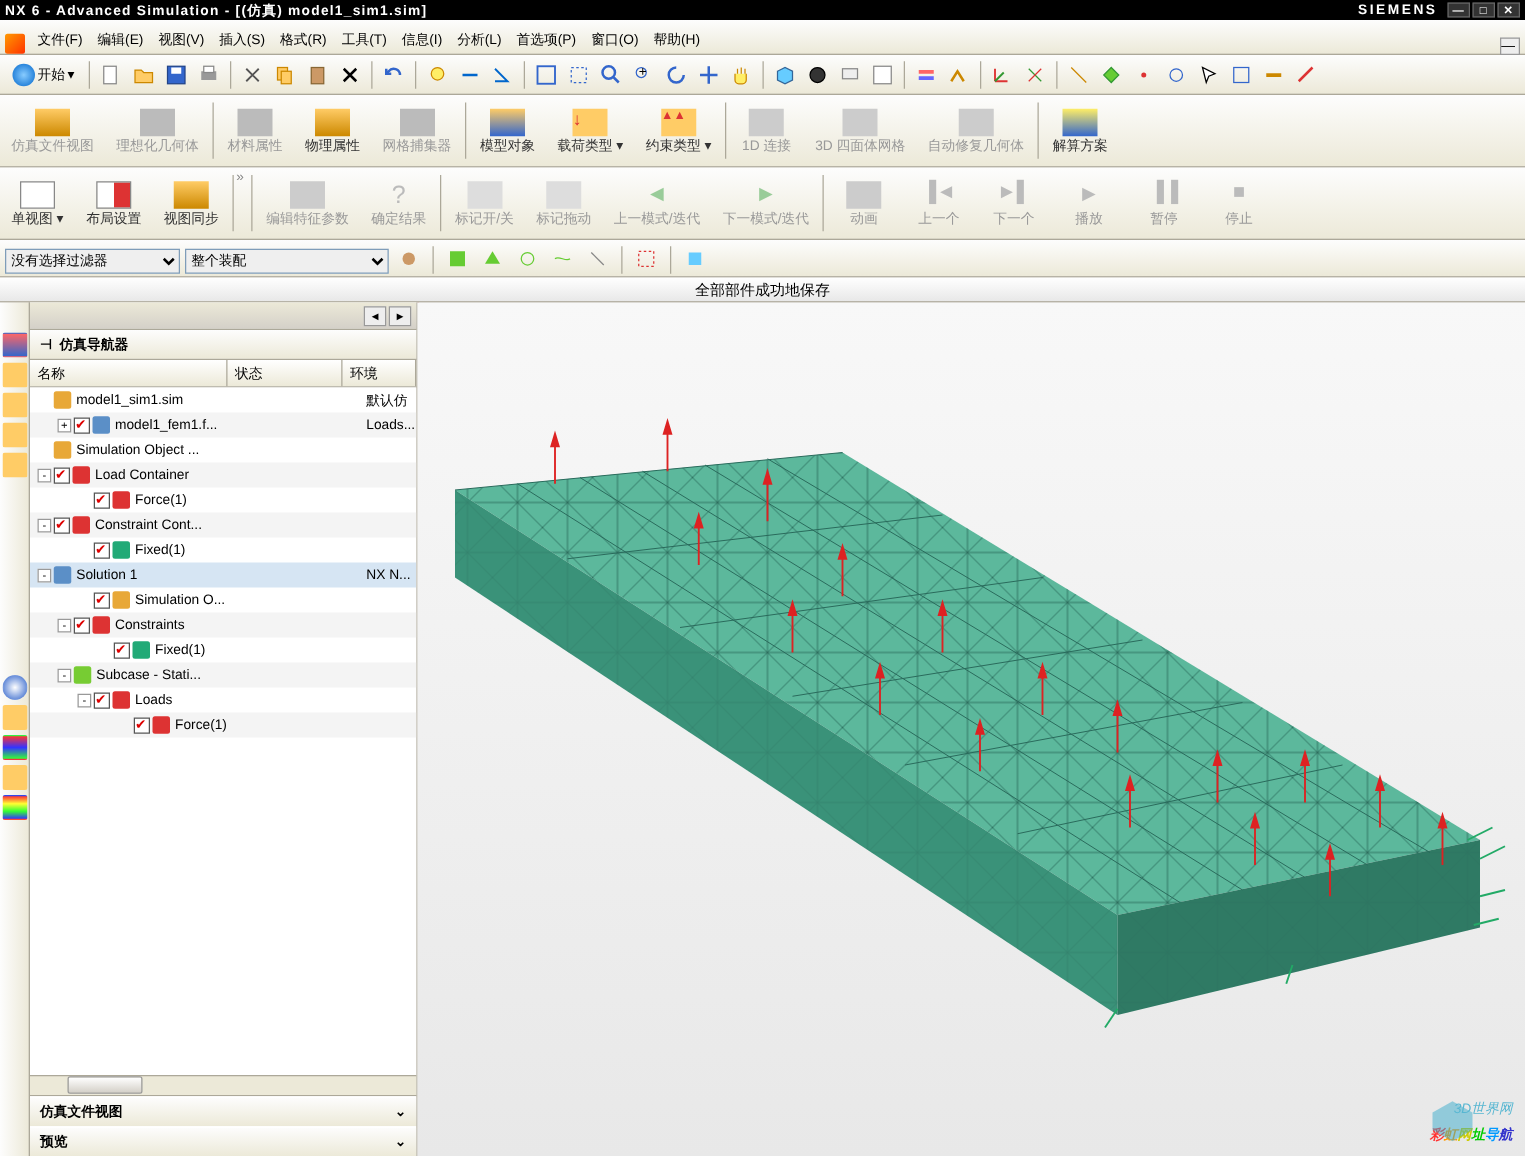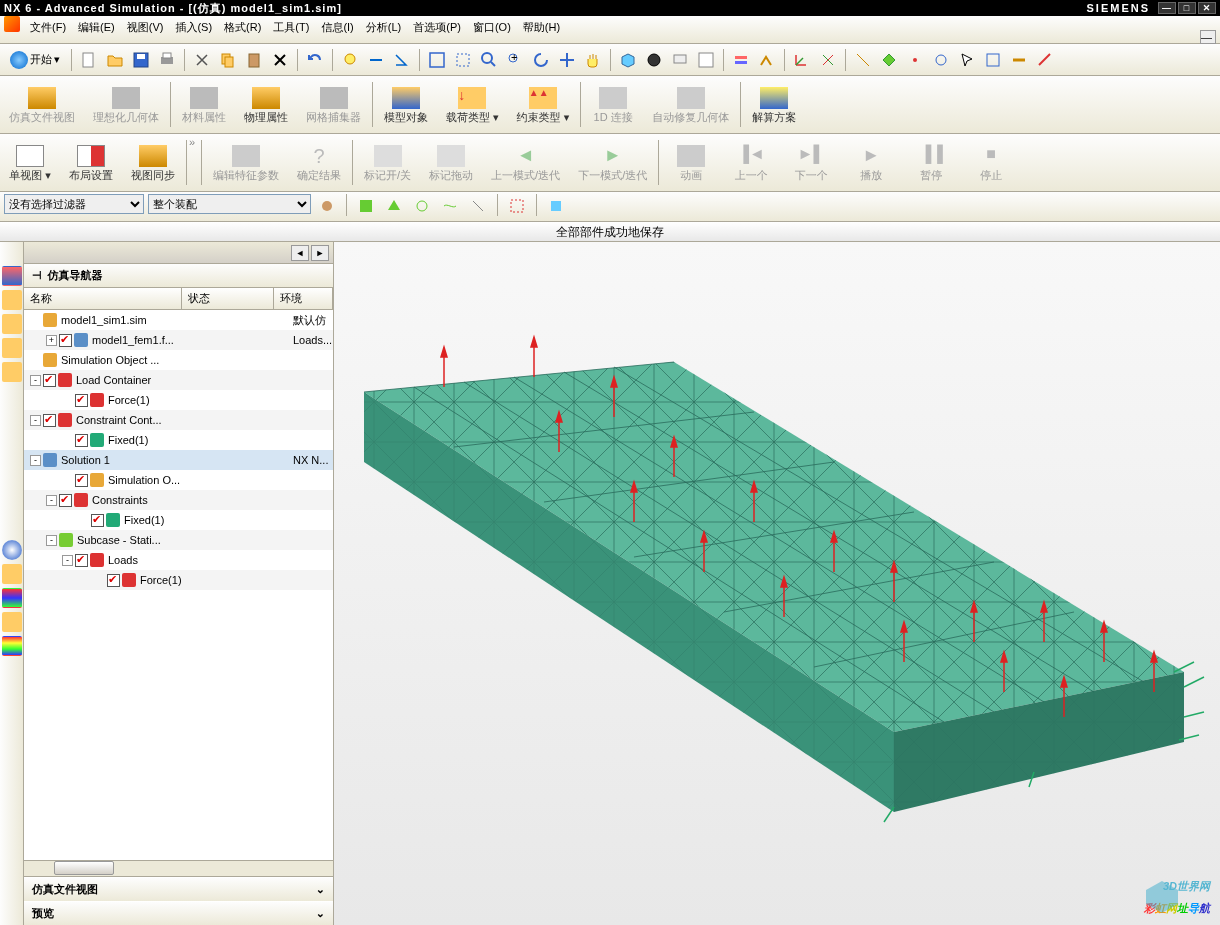--- a/index.html
+++ b/index.html
@@ -2,34 +2,34 @@
 <html><head>
 <meta charset="utf-8">
 <style>
 *{box-sizing:border-box;margin:0;padding:0;font-family:"Microsoft YaHei",Tahoma,sans-serif;font-size:11px;user-select:none}
 body{width:1220px;height:925px;background:#d4d0c8;overflow:hidden;position:relative}
 .titlebar{background:#000;color:#fff;height:16px;display:flex;align-items:center;padding:0 4px;font-weight:bold;letter-spacing:1px}
 .titlebar .spacer{flex:1}
 .titlebar .brand{font-weight:bold;letter-spacing:2px}
 .titlebar .winbtns{display:flex;gap:2px;margin-left:8px}
 .titlebar .winbtns div{width:18px;height:12px;background:#333;border:1px solid #666;display:flex;align-items:center;justify-content:center;font-size:9px;color:#fff}
-.menubar{background:linear-gradient(#fdfdfd,#ece9d8);height:28px;display:flex;align-items:flex-start;padding:0 4px;border-bottom:1px solid #aca899}
+.menubar{background:linear-gradient(#fdfdfd,#ece9d8);height:28px;display:flex;align-items:flex-end;padding:0 4px;border-bottom:1px solid #aca899}
 .menubar .appicon{width:16px;height:16px;background:linear-gradient(135deg,#f90,#f30);border-radius:2px;margin-right:4px}
 .menubar .mitem{padding:4px 6px;cursor:default;color:#000}
 .toolbar{background:linear-gradient(#fdfdfd,#ece9d8);border-bottom:1px solid #aca899;display:flex;align-items:center;padding:2px 4px;gap:2px;min-height:32px}
 .tbtn{width:24px;height:24px;border:1px solid transparent;border-radius:3px;display:flex;align-items:center;justify-content:center;cursor:pointer}
 .tsep{width:1px;height:22px;background:#aca899;margin:0 3px}
 .ribbon{background:linear-gradient(#fdfdfd,#ece9d8);border-bottom:1px solid #aca899;display:flex;padding:2px 0}
 .rbtn{display:flex;flex-direction:column;align-items:center;justify-content:center;padding:4px 8px;min-width:60px;cursor:pointer;border:1px solid transparent;border-radius:3px}
 .rbtn.disabled{color:#999}
 .rbtn .ricon{width:28px;height:22px;margin-bottom:2px}
 .rbtn .rlabel{font-size:11px;text-align:center;line-height:12px;color:#333}
 .rbtn.disabled .rlabel{color:#999}
 .rsep{width:1px;background:#aca899;margin:4px 2px}
-.filterbar{background:linear-gradient(#fdfdfd,#ece9d8);border-bottom:1px solid #aca899;display:flex;align-items:flex-start;padding:2px 4px;height:30px;gap:4px}
+.filterbar{background:linear-gradient(#fdfdfd,#ece9d8);border-bottom:1px solid #aca899;display:flex;align-items:flex-end;padding:2px 4px;height:30px;gap:4px}
 .filterbar select{height:20px;font-size:11px;border:1px solid #7f9db9}
 .statusmsg{background:linear-gradient(#fff,#e8e8e8);text-align:center;height:20px;line-height:20px;border-bottom:1px solid #aca899;font-size:12px}
 .mainarea{display:flex;height:calc(925px - 16px - 28px - 32px - 58px - 58px - 30px - 20px);position:relative}
 .leftstrip{width:24px;background:linear-gradient(90deg,#fdfdfd,#ece9d8);border-right:1px solid #aca899;display:flex;flex-direction:column;gap:4px;padding-top:24px}
 .leftstrip .lsbtn{width:20px;height:20px;margin:0 auto;border:1px solid transparent;border-radius:2px;background:#ddd}
 .navpanel{width:310px;background:#fff;border-right:1px solid #aca899;display:flex;flex-direction:column}
 .navtabs{height:22px;background:linear-gradient(#ece9d8,#d4d0c8);display:flex;align-items:center;justify-content:flex-end;padding:0 4px;gap:2px;border-bottom:1px solid #aca899}
 .navtabs .navscroll{width:18px;height:16px;background:#eee;border:1px solid #999;display:flex;align-items:center;justify-content:center;font-size:9px}
 .navheader{background:linear-gradient(#fdfdfd,#ece9d8);height:24px;display:flex;align-items:center;padding:0 8px;border-bottom:1px solid #aca899;font-weight:bold}
 .navheader .pin{margin-right:6px}
@@ -47,21 +47,21 @@
 .trow .tlabel{flex:1;font-size:11px;color:#000}
 .trow .tstatus{width:90px;font-size:11px;padding-left:4px}
 .trow .tenv{width:40px;font-size:11px}
 .navfooter{border-top:1px solid #aca899}
 .navfoot{background:linear-gradient(#fdfdfd,#ece9d8);height:24px;display:flex;align-items:center;padding:0 8px;border-top:1px solid #fff;font-weight:bold;justify-content:space-between}
 .viewport{flex:1;background:linear-gradient(#f8f8f8,#e8e8e8);position:relative;overflow:hidden}
 .viewport svg{position:absolute;top:0;left:0}
 .hscroll{height:16px;background:#ece9d8;border-top:1px solid #aca899;display:flex}
 .hscroll .thumb{width:60px;height:14px;background:linear-gradient(#fff,#d4d0c8);border:1px solid #999;border-radius:2px;margin-left:30px}
 .watermark{position:absolute;right:10px;bottom:8px;display:flex;flex-direction:column;align-items:flex-end}
-.watermark .w1{color:#3ac;font-size:26px;font-weight:bold;font-style:italic;opacity:.8;display:flex;align-items:center}
+.watermark .w1{color:#3ac;font-size:26px;font-weight:normal;font-style:italic;opacity:.8;display:flex;align-items:center}
 .watermark .w2{color:#0a0;font-size:20px;font-weight:bold;font-style:italic}
 .watermark .w2 span:nth-child(1){color:#f33}.watermark .w2 span:nth-child(2){color:#f90}.watermark .w2 span:nth-child(3){color:#cc0}.watermark .w2 span:nth-child(4){color:#0c0}.watermark .w2 span:nth-child(5){color:#09f}.watermark .w2 span:nth-child(6){color:#33c}.watermark .w2 span:nth-child(7){color:#c3c}
 .startbtn{display:flex;align-items:center;gap:2px;padding:2px 6px}
 .startbtn .globe{width:18px;height:18px;border-radius:50%;background:radial-gradient(#8cf,#06c)}
 svg.ic{width:18px;height:18px}
 .minbtn{position:absolute;top:30px;right:4px;width:16px;height:14px;background:#eee;border:1px solid #999}
 </style>
 </head>
 <body>
 
@@ -329,20 +329,24 @@
   <div class="rbtn">
       <div class="ricon" style="background:#fc6;position:relative">
         <span style="position:absolute;color:#d33;font-size:10px">▲▲</span>
       </div>
       <div class="rlabel"><span>约束类型</span> ▾</div>
     </div>
   <div class="rsep"></div>
   <div class="rbtn disabled">
       <div class="ricon" style="background:#ccc"></div>
       <div class="rlabel">1D 连接</div>
+    </div>
+  <div class="rbtn disabled">
+      <div class="ricon" style="background:#ccc"></div>
+      <div class="rlabel">3D 四面体网格</div>
     </div>
   <div class="rbtn disabled">
       <div class="ricon" style="background:#ccc"></div>
       <div class="rlabel">自动修复几何体</div>
     </div>
   <div class="rsep"></div>
   <div class="rbtn">
       <div class="ricon" style="background:linear-gradient(#fe6,#36c)"></div>
       <div class="rlabel">解算方案</div>
     </div>

